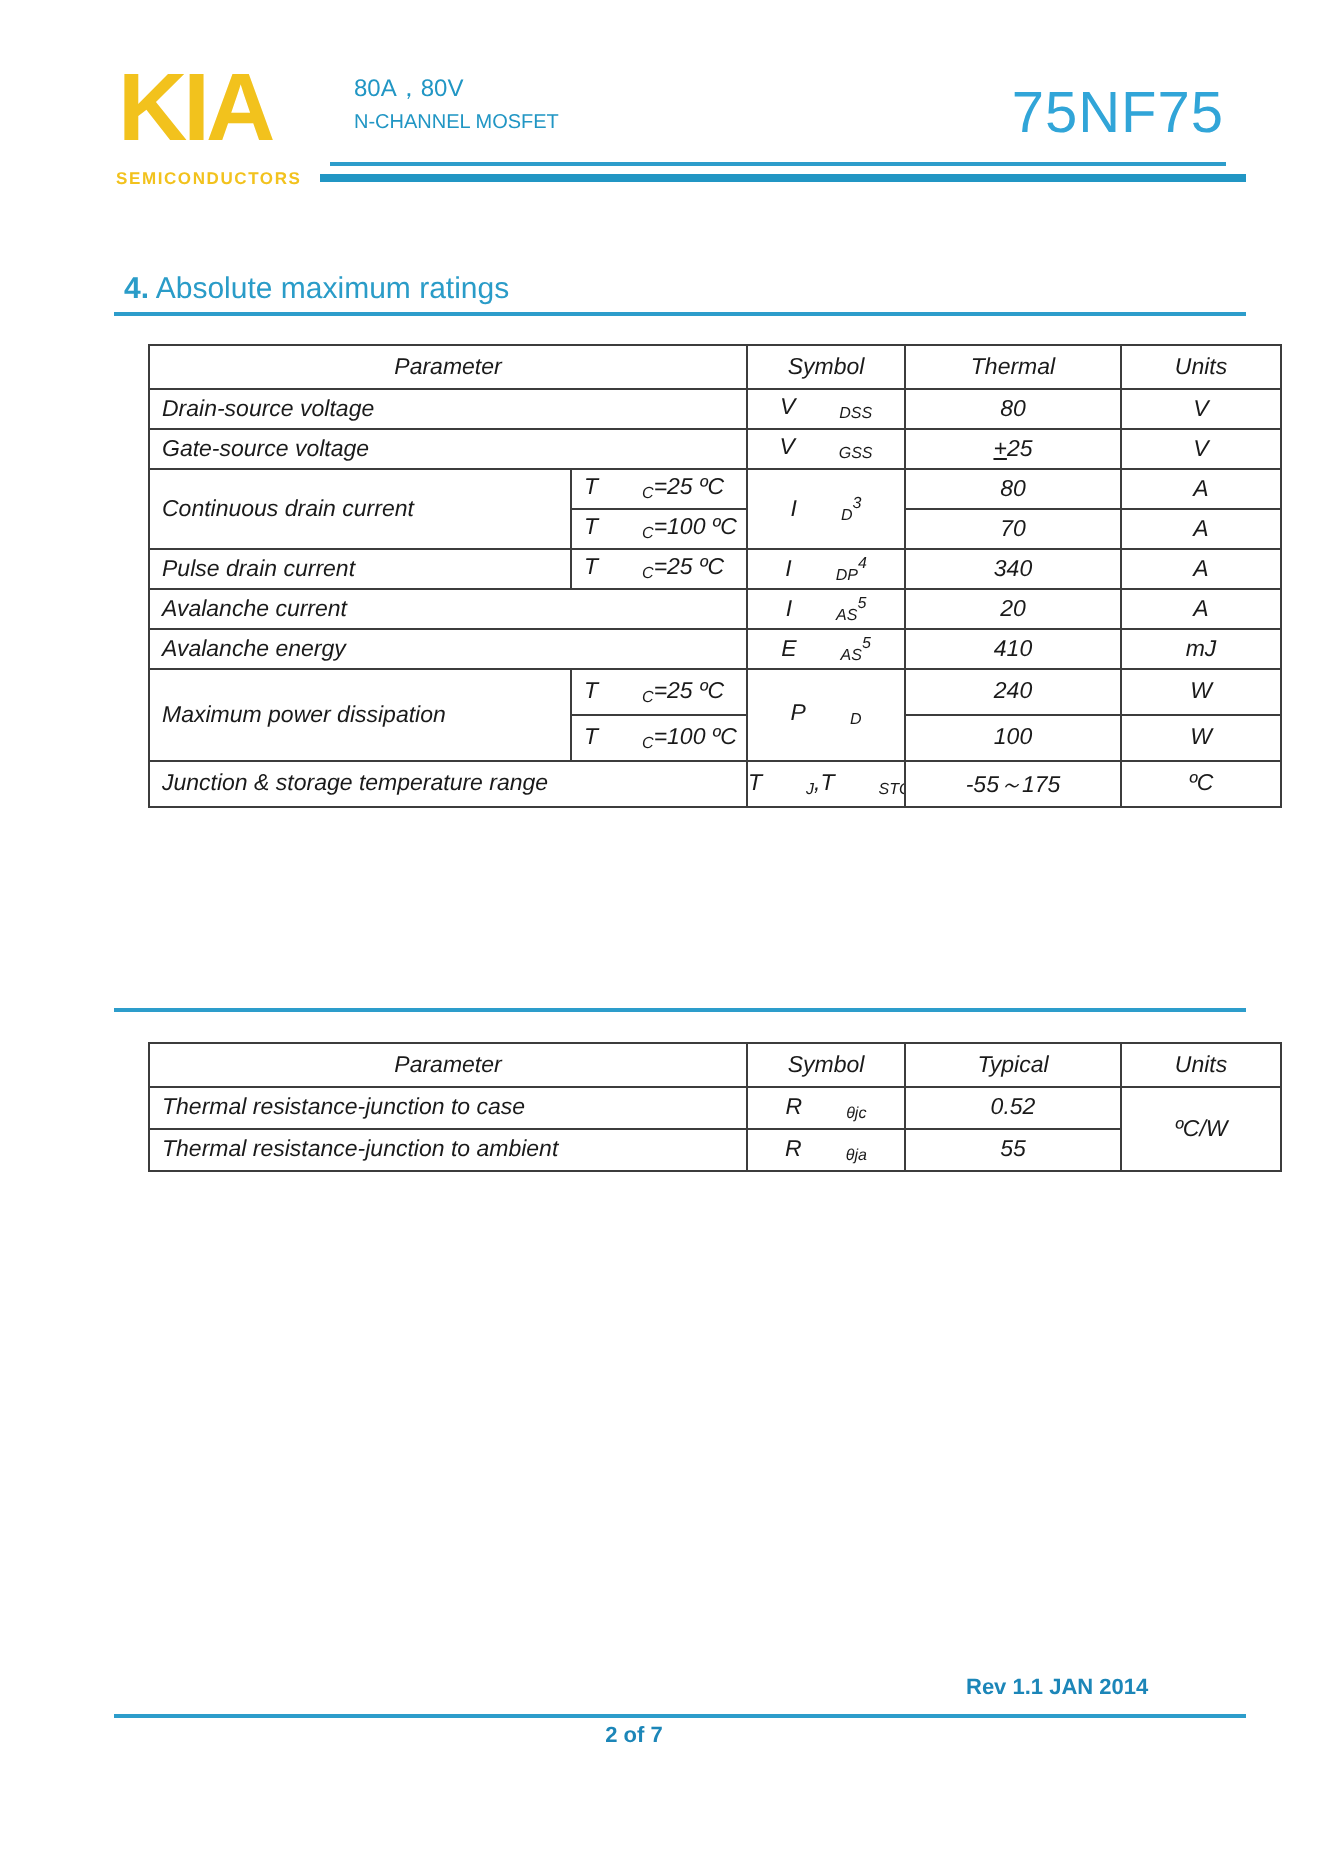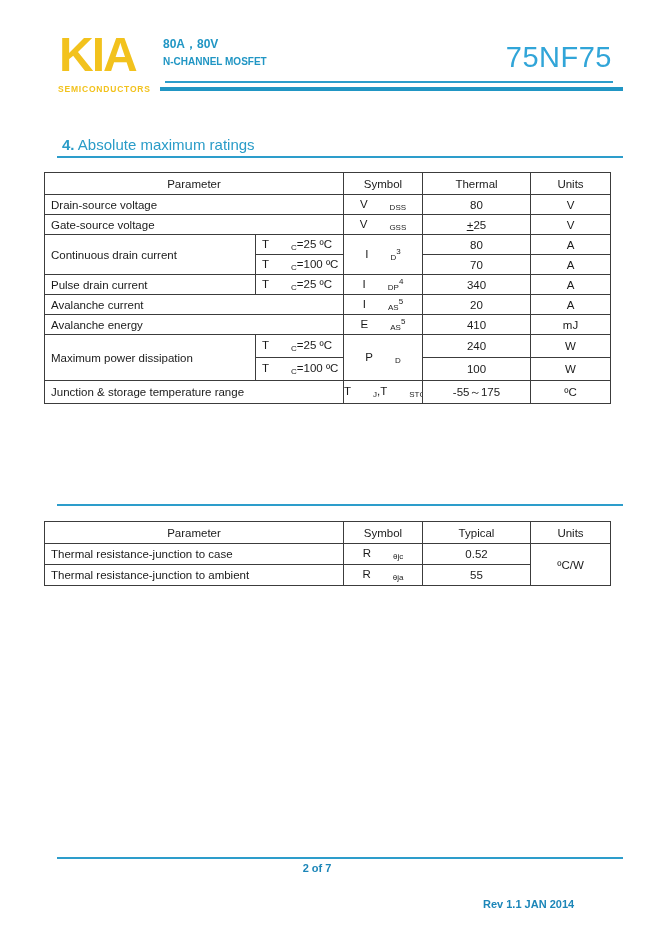--- a/index.html
+++ b/index.html
@@ -14,58 +14,58 @@
   .logo-text {
     position:absolute; left:59px; top:30px;
     font-size:48px; font-weight:bold; color:#f2c21d; letter-spacing:-2px;
     line-height:50px;
   }
   .logo-sub {
     position:absolute; left:58px; top:84px;
     font-size:8.5px; font-weight:bold; color:#f2c21d; letter-spacing:0.8px;
   }
   .hdr-sub {
-    position:absolute; left:163px; top:36px;
-    color:#2196c4; font-weight:bold; font-size:12px; line-height:17px;
+    position:absolute; left:177px; top:36px;
+    color:#2196c4; font-weight:normal; font-size:12px; line-height:17px;
   }
   .hdr-sub .l2 { font-size:10px; }
   .part-number {
     position:absolute; right:50px; top:41px;
     font-size:29px; color:#31a5d8; letter-spacing:0.5px;text-align:right;
   }
   .hdr-line-thin { position:absolute; left:165px; top:81px; width:448px; height:2px; background:#2d9dcb; }
   .hdr-line-thick { position:absolute; left:160px; top:87px; width:463px; height:4px; background:#2196c4; }
 
   
   .sec-heading { position:absolute; left:62px; color:#2a9cc8; font-size:15px; }
   .sec-heading .num { font-weight:bold; }
   .sec-rule { position:absolute; left:57px; width:566px; height:2px; background:#2d9dcb; }
 
   
-  table { border-collapse:collapse; table-layout:fixed; position:absolute; left:44px; width:566px; }
+  table { border-collapse:collapse; table-layout:fixed; position:absolute; left:74px; width:566px;font-style:italic; }
   th, td { border:1px solid #3c3c3c; font-size:11.5px; font-weight:normal; color:#1a1a1a; overflow:hidden; }
   th { text-align:center; }
   td.c { text-align:center; }
   td.pl { text-align:left; padding-left:6px; }
   tr.h22 { height:22px; }
   tr.h20 { height:20px; }
   tr.h21 { height:21px; }
   tr.h23 { height:23px; }
   sub { font-size:8px; vertical-align:-2px;margin-left:22px; }
   sup { font-size:8px; vertical-align:4px; }
   u { text-decoration:underline; }
 
   #abs-max-table { top:172px; }
   #thermal-table { top:521px; }
 
   
   .footer-rule { position:absolute; left:57px; top:857px; width:566px; height:2px; background:#2d9dcb; }
   .footer-page { position:absolute; left:287px; top:862px; width:60px; text-align:center;
                  color:#1c86b8; font-weight:bold; font-size:11px; }
-  .footer-rev  { position:absolute; left:483px; top:898px; color:#1c86b8; font-weight:bold; font-size:11px; }
+  .footer-rev  { position:absolute; left:483px; top:838px; color:#1c86b8; font-weight:bold; font-size:11px; }
 </style>
 </head>
 <body>
 
 <div class="page">
 
   <div class="logo-text">KIA</div>
   <div class="logo-sub">SEMICONDUCTORS</div>
   <div class="hdr-sub">
     <div class="l1">80A，80V</div>

